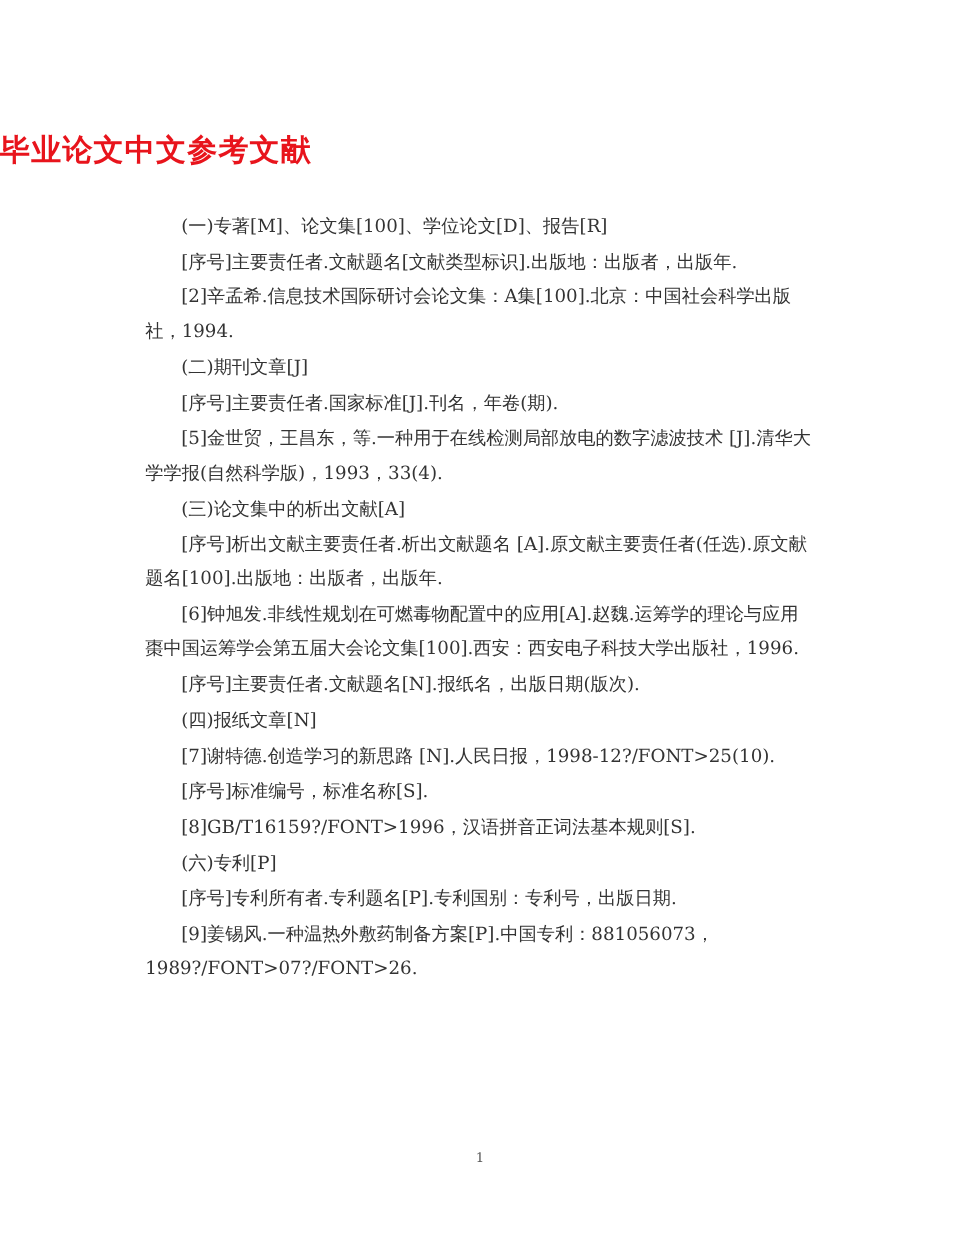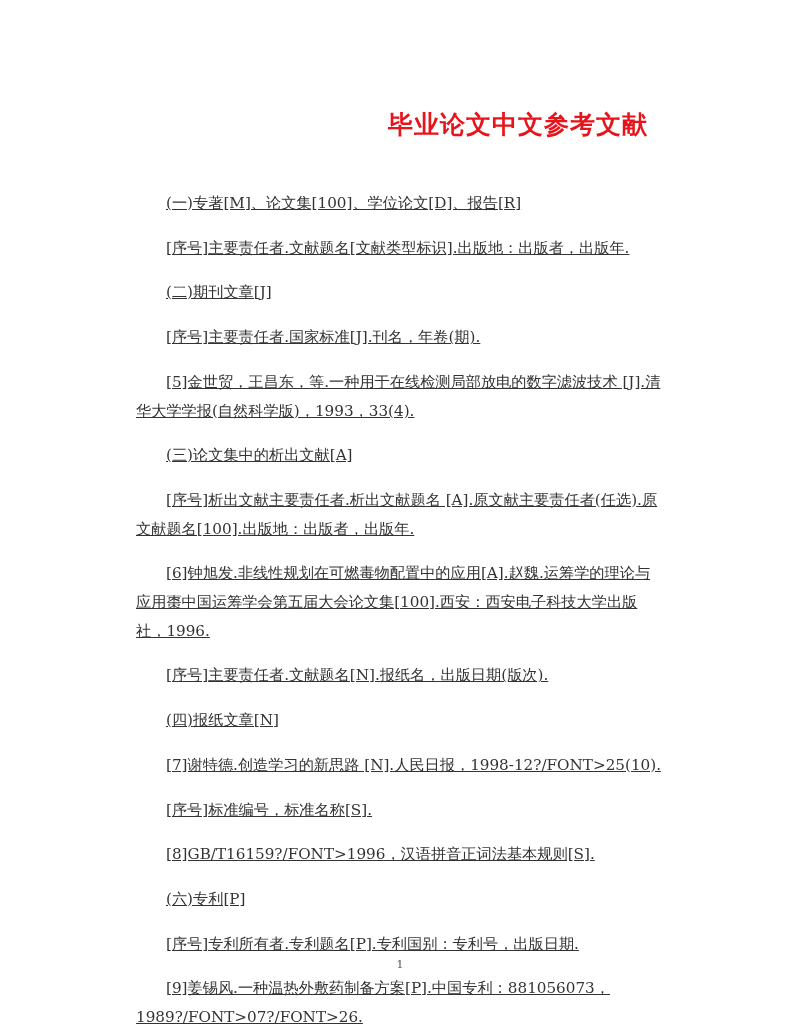--- a/index.html
+++ b/index.html
@@ -1,42 +1,43 @@
 <!DOCTYPE html>
 <html><head>
   <meta charset="utf-8">
   <style>
     html, body { margin: 0; padding: 0; background: #ffffff; }
     body { width: 800px; height: 1036px; position: relative; overflow: hidden; }
     .page { position: absolute; left: 0; top: 0; width: 800px; height: 1036px; background: #fff; }
     .title {
-      position: absolute; top: 108px; left: 0; width: 648px; text-align: right;
+      position: absolute; top: 108px; left: 0; width: 648px; text-align: left;
       font-family: "DejaVu Serif", serif; font-weight: bold; font-size: 25px;
       color: #e8141c; letter-spacing: 1px;
     }
     .body {
       position: absolute; left: 120px; top: 173px; width: 560px;
       font-family: "DejaVu Serif", serif; font-size: 15.2px; color: #333;
       line-height: 28.7px;
     }
-    .para { margin: 16px; text-indent: 30px; text-decoration: underline; }
+    .para { margin: 1px; text-indent: 30px; }
     .pagenum {
       position: absolute; top: 958px; left: 0; width: 800px; text-align: center;
       font-family: "DejaVu Serif", serif; font-size: 11px; color: #555;
     }
   </style>
 </head>
 <body>
 
 <div class="page">
   <div class="title">毕业论文中文参考文献</div>
 
   <div class="body">
     <p class="para">(一)专著[M]、论文集[100]、学位论文[D]、报告[R]</p>
     <p class="para">[序号]主要责任者.文献题名[文献类型标识].出版地：出版者，出版年.</p>
+    <p class="para">[2]辛孟希.信息技术国际研讨会论文集：A集[100].北京：中国社会科学出版社，1994.</p>
     <p class="para">(二)期刊文章[J]</p>
     <p class="para">[序号]主要责任者.国家标准[J].刊名，年卷(期).</p>
     <p class="para">[5]金世贸，王昌东，等.一种用于在线检测局部放电的数字滤波技术 [J].清华大学学报(自然科学版)，1993，33(4).</p>
     <p class="para">(三)论文集中的析出文献[A]</p>
     <p class="para">[序号]析出文献主要责任者.析出文献题名 [A].原文献主要责任者(任选).原文献题名[100].出版地：出版者，出版年.</p>
     <p class="para">[6]钟旭发.非线性规划在可燃毒物配置中的应用[A].赵魏.运筹学的理论与应用棗中国运筹学会第五届大会论文集[100].西安：西安电子科技大学出版社，1996.</p>
     <p class="para">[序号]主要责任者.文献题名[N].报纸名，出版日期(版次).</p>
     <p class="para">(四)报纸文章[N]</p>
     <p class="para">[7]谢特德.创造学习的新思路 [N].人民日报，1998-12?/FONT&gt;25(10).</p>
     <p class="para">[序号]标准编号，标准名称[S].</p>

